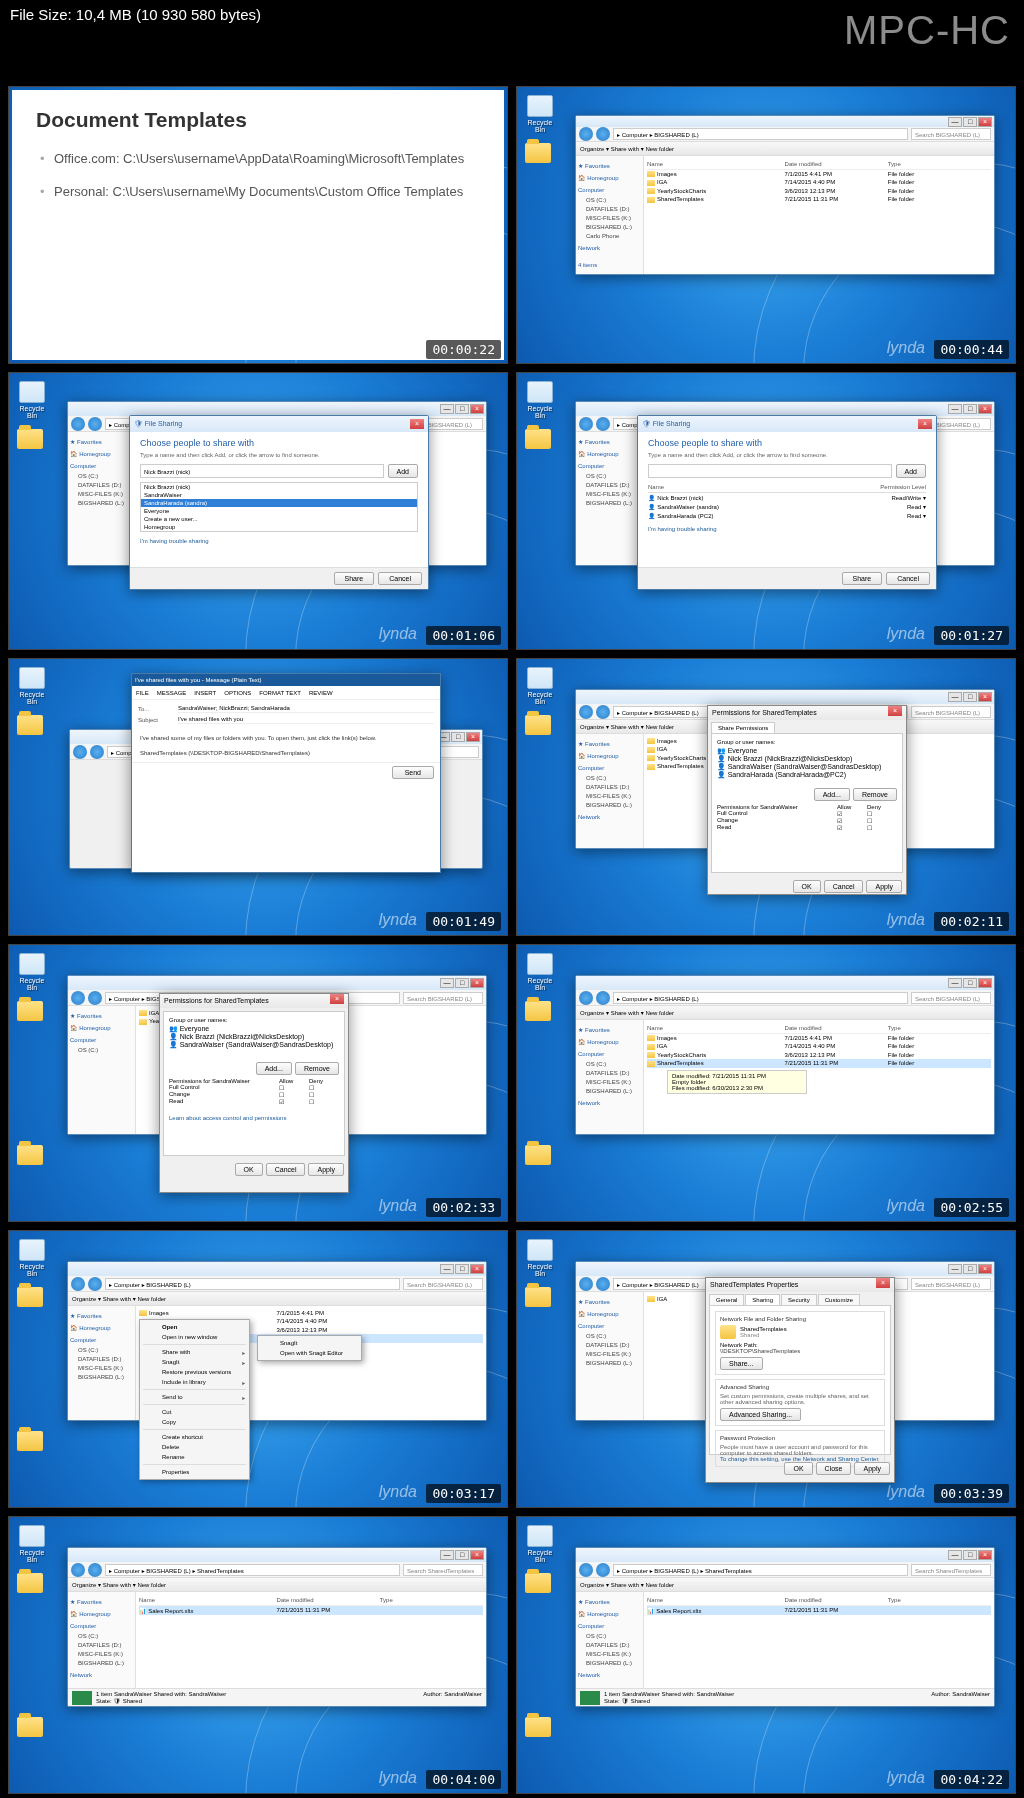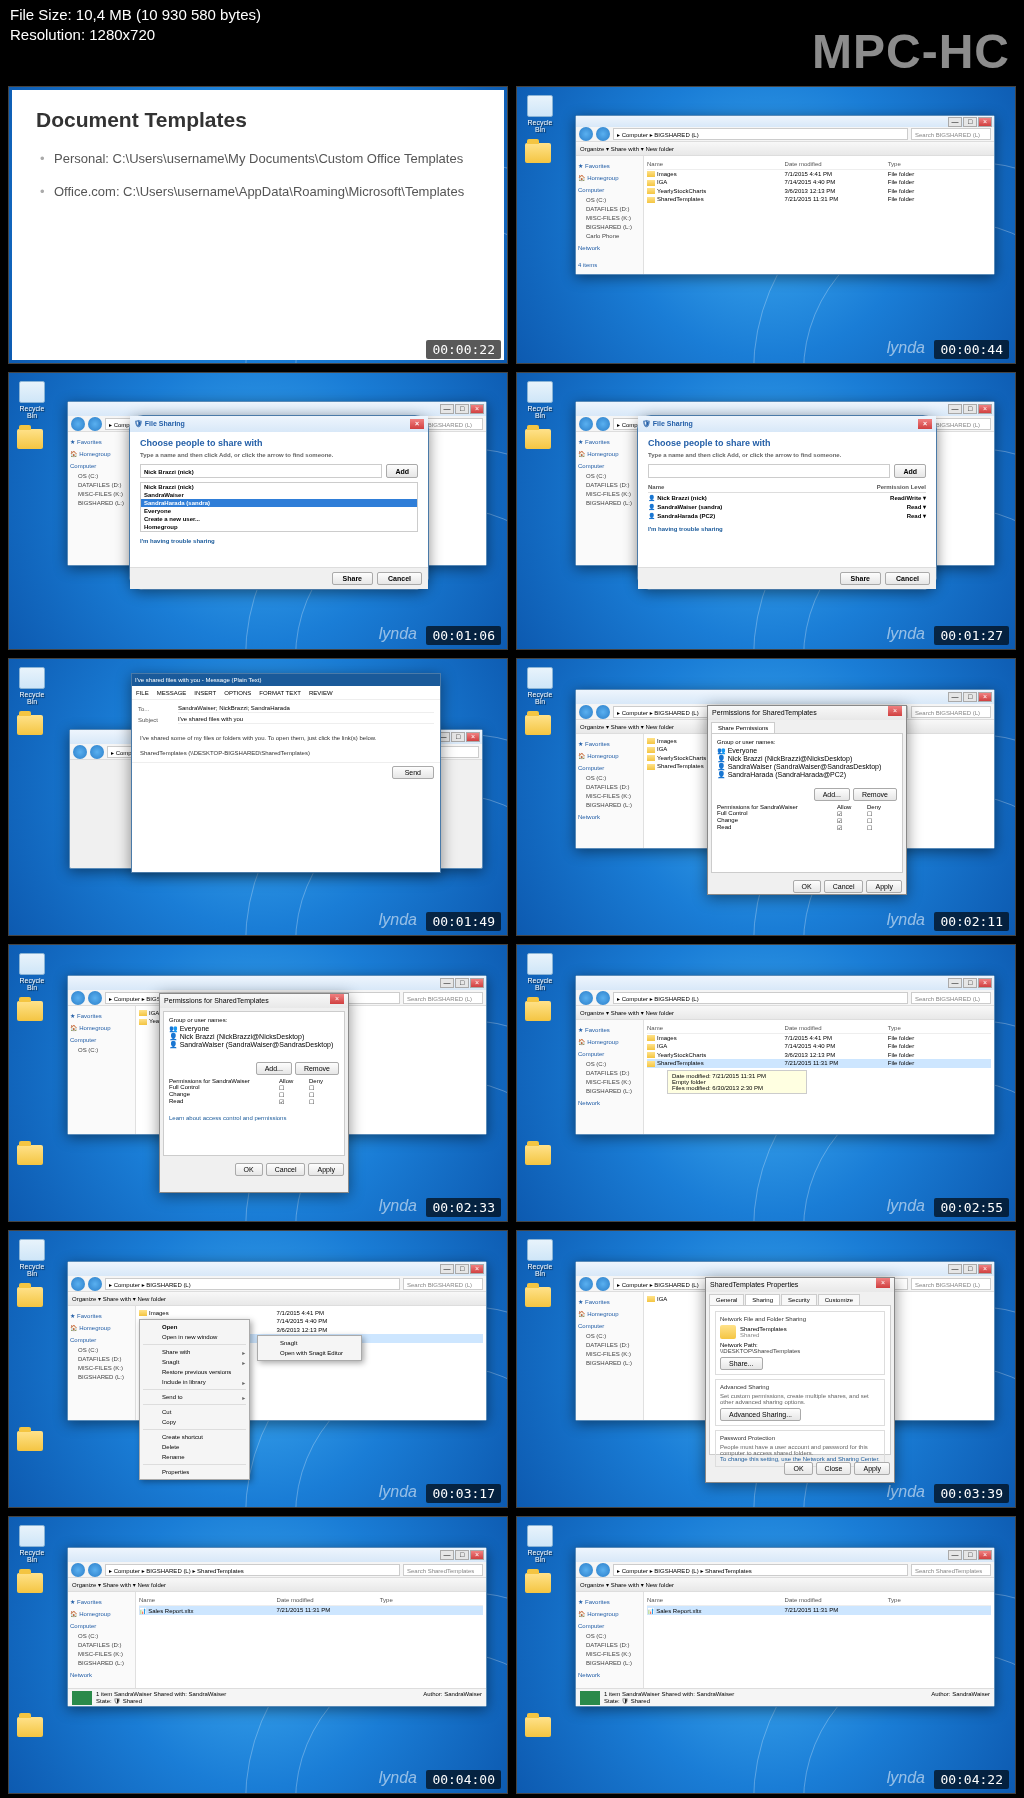--- a/index.html
+++ b/index.html
@@ -16,25 +16,25 @@
   top: 5px;
   left: 10px;
   color: #fff;
   font-size: 15px;
   line-height: 1.35;
   z-index: 10;
   text-shadow: 1px 1px 2px rgba(0,0,0,0.8);
 }
 .watermark {
   position: absolute;
-  top: 24px;
+  top: 8px;
   right: 14px;
   color: rgba(255,255,255,0.55);
-  font-size: 48px;
-  font-weight: 700;
+  font-size: 40px;
+  font-weight: 400;
   letter-spacing: 1px;
   z-index: 10;
 }
 .grid {
   position: absolute;
   top: 86px;
   left: 8px;
   right: 8px;
   display: grid;
   grid-template-columns: 1fr 1fr;
@@ -243,26 +243,25 @@
   background: linear-gradient(180deg,#ffe28a,#f4c542);
   margin-right: 2px; vertical-align: middle;
 }
 
 
 .dlg {
   position: absolute;
   background: #fff;
   border: 1px solid #4a7aa8;
   box-shadow: 0 3px 14px rgba(0,0,0,0.45);
-  border-radius: 14px;
+  border-radius: 2px;
   z-index: 4;
   font-size: 7px;
   display: flex;
   flex-direction: column;
-  font-weight: bold;
 }
 .dlg .dtitle {
   height: 16px;
   background: linear-gradient(180deg,#eef5fd,#d8e8f8);
   display: flex;
   align-items: center;
   padding: 0 4px;
   justify-content: space-between;
 }
 .dlg .dtitle .t { color: #2560a8; font-size: 7px; }
@@ -388,33 +387,32 @@
 .compose .fr .fv { flex: 1; border-bottom: 1px solid #eee; padding: 1px 0; }
 .compose .msg { padding: 4px 8px; font-size: 6px; color: #333; line-height: 1.5; }
 .compose .cfoot { height: 20px; border-top: 1px solid #eee; display: flex; justify-content: flex-end; align-items: center; padding: 0 6px; }
 
 </style>
 </head>
 <body>
 
 <div class="metadata">
   <div><span>File Size:</span> <span>10,4 MB (10 930 580 bytes)</span></div>
-  <div><span>Resolution:</span> <span>1280x720</span></div>
 </div>
 
 <div class="watermark">MPC-HC</div>
 
 <div class="grid">
 
   <div class="cell">
     <div class="slide">
       <h2>Document Templates</h2>
       <ul>
+        <li>Office.com: C:\Users\username\AppData\Roaming\Microsoft\Templates</li>
         <li>Personal: C:\Users\username\My Documents\Custom Office Templates</li>
-        <li>Office.com: C:\Users\username\AppData\Roaming\Microsoft\Templates</li>
       </ul>
     </div>
     <span class="lyn"></span>
     <div class="timestamp">00:00:22</div>
   </div>
 
   <div class="cell">
     <div class="recycle">
         <div class="bin"></div>
         <div class="lbl">Recycle Bin</div>

